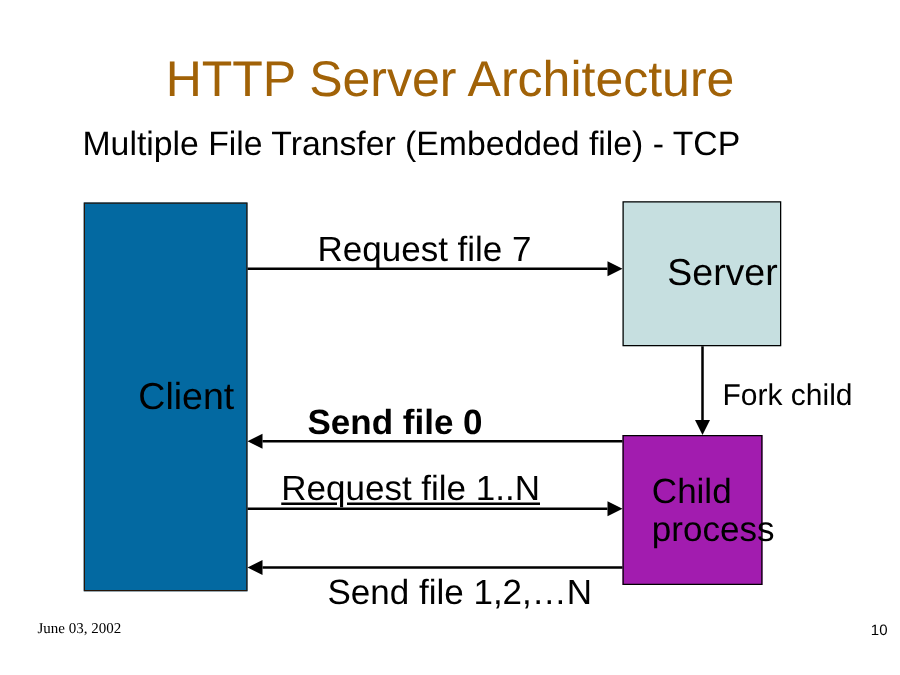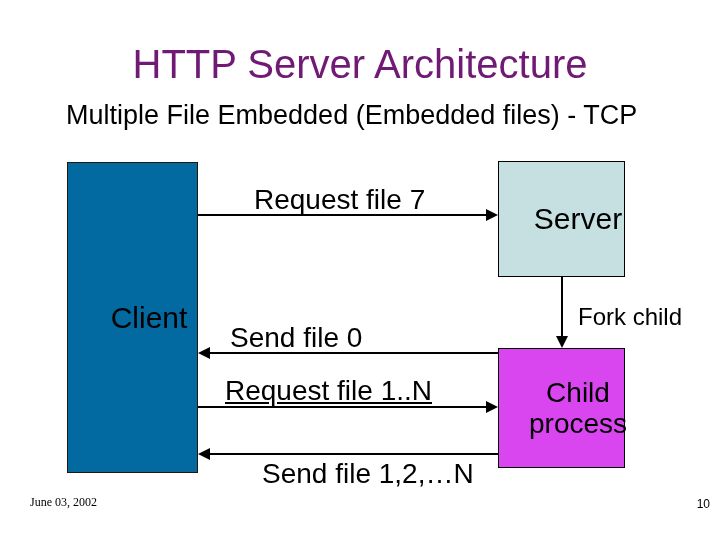--- a/index.html
+++ b/index.html
@@ -6,43 +6,43 @@
   .slide{
     position:relative;
     width:720px;height:540px;
     background:#ffffff;
     overflow:hidden;
     font-family:"Liberation Sans","DejaVu Sans",sans-serif;
     color:#000;
   }
   .title{
     position:absolute;left:0;top:42px;width:720px;
-    text-align:center;font-size:40px;line-height:1.1;color:#701a75;
+    text-align:center;font-size:40px;line-height:1.1;color:#a16207;
     white-space:nowrap;
   }
   .subtitle{
     position:absolute;left:66px;top:101px;
     font-size:27px;line-height:1.1;color:#000;white-space:nowrap;
   }
   .box{
     position:absolute;display:flex;align-items:center;justify-content:center;
-    box-sizing:border-box;text-align:center;padding-left:33px;
+    box-sizing:border-box;text-align:left;padding-left:33px;
   }
   .box .box-label{font-size:30px;line-height:1.12;}
   .client-box{
     left:67px;top:162px;width:131px;height:311px;
     background:#0369a1;border:1px solid #26160a;
   }
   .server-box{
     left:498px;top:161px;width:127px;height:116px;
     background:#C6DFE0;border:1px solid #000;
   }
   .child-box{
-    left:498px;top:348px;width:127px;height:120px;
-    background:#d946ef;border:1px solid #000;
+    left:498px;top:348px;width:112px;height:120px;
+    background:#a21caf;border:1px solid #000;
   }
   .child-box .box-label{font-size:28px;padding:0 4px;}
   .line-h{position:absolute;height:2px;background:#000;}
   .line-v{position:absolute;width:2px;background:#000;}
   .head{position:absolute;width:0;height:0;}
   .head-right{border-top:6px solid transparent;border-bottom:6px solid transparent;border-left:12px solid #000;}
   .head-left{border-top:6px solid transparent;border-bottom:6px solid transparent;border-right:12px solid #000;}
   .head-down{border-left:6px solid transparent;border-right:6px solid transparent;border-top:12px solid #000;}
   .edge-label{
     position:absolute;font-size:28px;line-height:1.1;color:#000;white-space:nowrap;
@@ -53,39 +53,39 @@
   .footer-page{
     position:absolute;right:10px;top:497px;font-size:12px;color:#000;
   }
 </style>
 </head>
 <body>
 
 <div class="slide">
 
   <div class="title">HTTP Server Architecture</div>
-  <div class="subtitle">Multiple File Embedded (Embedded files) - TCP</div>
+  <div class="subtitle">Multiple File Transfer (Embedded file) - TCP</div>
 
   <div class="box client-box">
     <span class="box-label">Client</span>
   </div>
   <div class="box server-box">
     <span class="box-label">Server</span>
   </div>
   <div class="box child-box">
     <span class="box-label">Child process</span>
   </div>
 
   <div class="line-h" style="left:198px;top:214px;width:288px;"></div>
   <div class="head head-right" style="left:486px;top:209px;"></div>
   <div class="edge-label" style="left:254px;top:185px;">Request file 7</div>
 
   <div class="head head-left" style="left:198px;top:347px;"></div>
   <div class="line-h" style="left:210px;top:352px;width:288px;"></div>
-  <div class="edge-label" style="left:230px;top:323px;">Send file 0</div>
+  <div class="edge-label" style="left:246px;top:323px;font-weight:bold;">Send file 0</div>
 
   <div class="line-h" style="left:198px;top:406px;width:288px;"></div>
   <div class="head head-right" style="left:486px;top:401px;"></div>
   <div class="edge-label" style="left:225px;top:376px;text-decoration:underline;">Request file 1..N</div>
 
   <div class="head head-left" style="left:198px;top:448px;"></div>
   <div class="line-h" style="left:210px;top:453px;width:288px;"></div>
   <div class="edge-label" style="left:234px;top:459px;margin-left:28px;">Send file 1,2,…N</div>
 
   <div class="line-v" style="left:561px;top:277px;height:59px;"></div>

